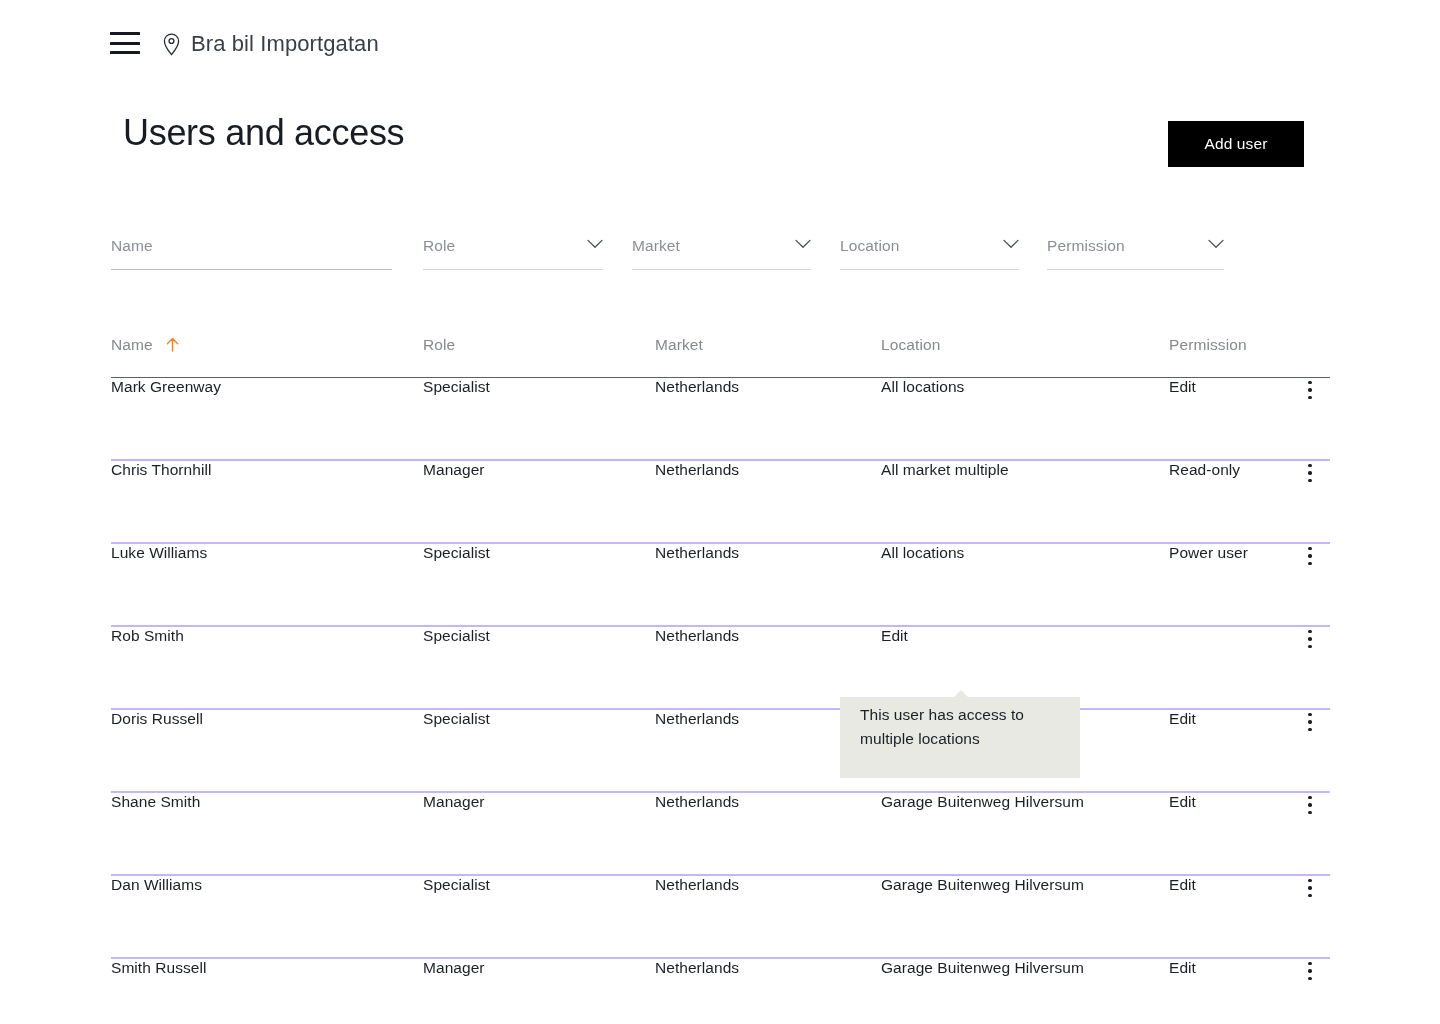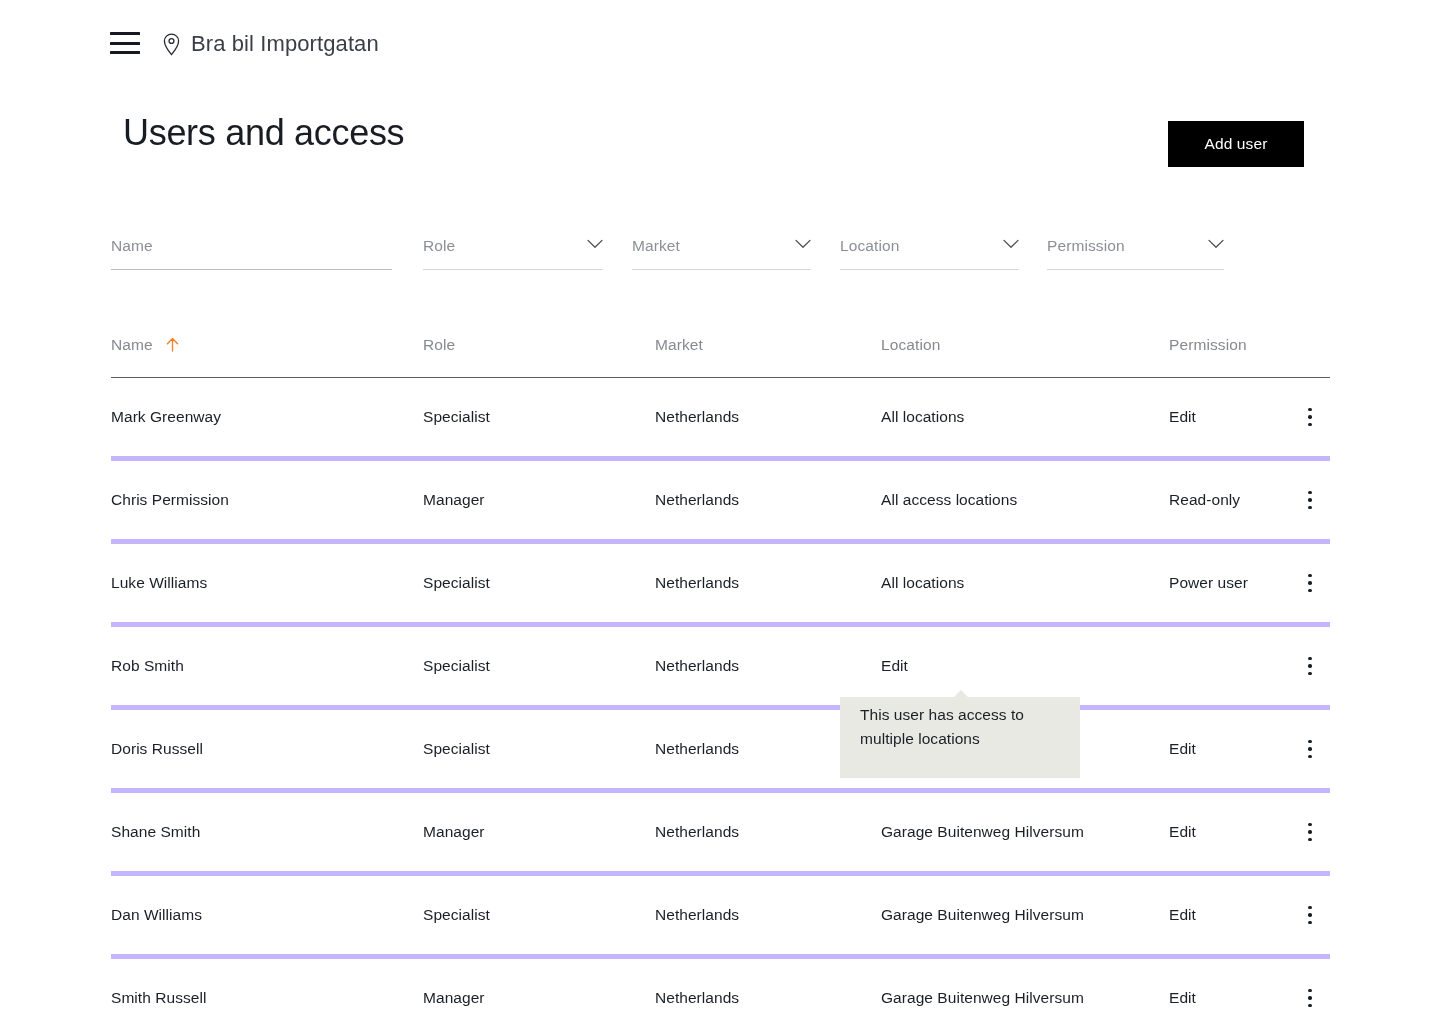--- a/index.html
+++ b/index.html
@@ -143,23 +143,23 @@
   
   .table {
     position: absolute;
     left: 111px;
     top: 330px;
     width: 1219px;
   }
   .row {
     position: relative;
     display: flex;
-    align-items: center;
+    align-items: flex-start;
     height: 83px;
-    border-bottom: 5px solid #c4b5fd;
+    border-bottom: 2px solid #c4b5fd;
   }
   .row.head {
     height: 48px;
     border-bottom: 1.2px solid #5c5f63;
     align-items: flex-start;
   }
   .row.head .cell {
     font-size: 15.5px;
     color: #86898d;
     letter-spacing: 0.1px;
@@ -351,25 +351,25 @@
         <div class="cell c-perm">Edit</div>
         <div class="cell c-menu">
           <div class="kebab">
             <i></i>
             <i></i>
             <i></i>
           </div>
         </div>
       </div>
       <div class="row">
-        <div class="cell c-name">Chris Permission</div>
+        <div class="cell c-name">Chris Thornhill</div>
         <div class="cell c-role">Manager</div>
         <div class="cell c-market">Netherlands</div>
         <div class="cell c-location">
-          <span>All access locations</span>
+          <span>All market multiple</span>
         </div>
         <div class="cell c-perm">Read-only</div>
         <div class="cell c-menu">
           <div class="kebab">
             <i></i>
             <i></i>
             <i></i>
           </div>
         </div>
       </div>

